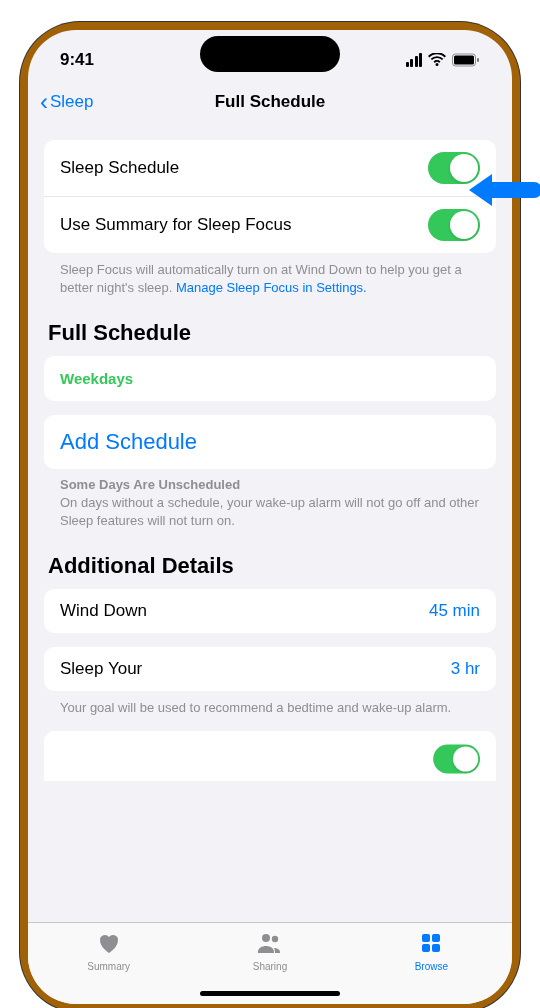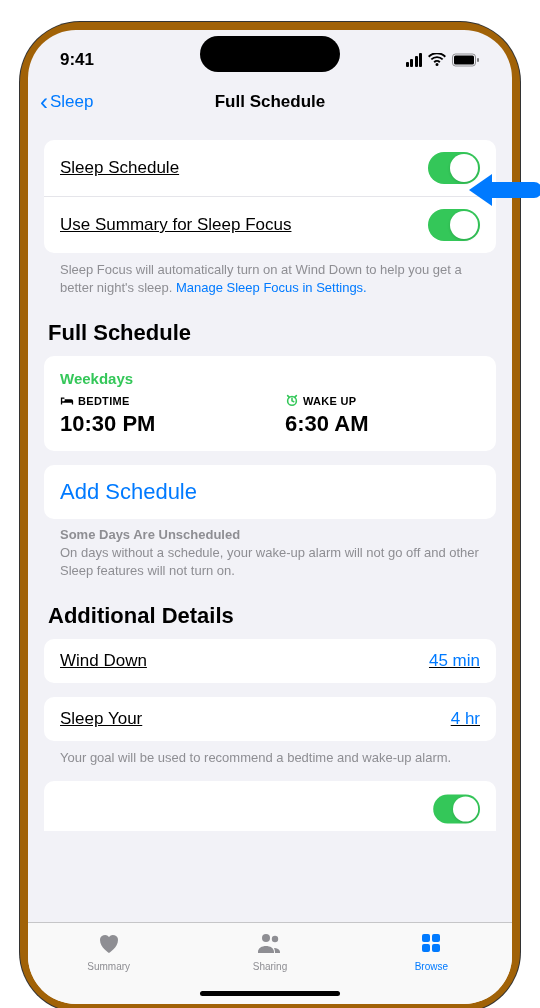--- a/index.html
+++ b/index.html
@@ -90,21 +90,20 @@
       margin-top: 16px;
       overflow: hidden;
     }
     
     .card-row {
       padding: 12px 16px;
       display: flex;
       justify-content: space-between;
       align-items: center;
       border-bottom: 1px solid #e5e5ea;
-      text-decoration: underline;
     }
     
     .card-row:last-child { border-bottom: none; }
     
     .card-row-label {
       font-size: 17px;
       color: #000;
     }
     
     .card-row-value {
@@ -336,66 +335,41 @@
         </div>
       </div>
       <div class="footer-text">
         <span>Sleep Focus will automatically turn on at Wind Down to help you get a better night's sleep. </span><span class="link">Manage Sleep Focus in Settings.</span>
       </div>
 
       <div class="section-header">Full Schedule</div>
 
       <div class="schedule-card">
         <div class="weekdays-label">Weekdays</div>
-        <div class="schedule-times">
-          <div class="time-block">
-            <div class="time-label">
-              <span>
-                <svg viewBox="0 0 16 16">
-                    <path fill="#000" d="M1 5v8h1.5v-2h11v2H15V9a2 2 0 00-2-2H5V5H1zm1.5 1.5h1.5a1.5 1.5 0 010 3H2.5z"></path>
-                  </svg>
-              </span>
-              <span>BEDTIME</span>
-            </div>
-            <div class="time-value">10:30 PM</div>
-          </div>
-          <div class="time-block">
-            <div class="time-label">
-              <span>
-                <svg viewBox="0 0 16 16">
-                    <circle cx="8" cy="9" r="5" fill="none" stroke="#34c759" stroke-width="1.8"></circle>
-                    <path d="M8 6v3l2 1M3 3l2 2M13 3l-2 2" stroke="#34c759" stroke-width="1.8" fill="none" stroke-linecap="round"></path>
-                  </svg>
-              </span>
-              <span>WAKE UP</span>
-            </div>
-            <div class="time-value">6:30 AM</div>
-          </div>
-        </div>
       </div>
 
       <div class="add-schedule-card">
         <span class="add-schedule-link">Add Schedule</span>
       </div>
       <div class="footer-title">Some Days Are Unscheduled</div>
       <div class="footer-text" style="padding-top:2px">On days without a schedule, your wake-up alarm will not go off and other Sleep features will not turn on.</div>
 
       <div class="section-header">Additional Details</div>
 
       <div class="card" style="margin-top:10px">
         <div class="card-row">
           <span class="card-row-label">Wind Down</span>
           <span class="card-row-value">45 min</span>
         </div>
       </div>
 
       <div class="card" style="margin-top:14px">
         <div class="card-row">
           <span class="card-row-label">Sleep Your</span>
-          <span class="card-row-value">4 hr</span>
+          <span class="card-row-value">3 hr</span>
         </div>
       </div>
       <div class="footer-text">Your goal will be used to recommend a bedtime and wake-up alarm.</div>
 
       <div class="additional-card-partial">
         <div class="toggle" style="transform:scale(0.9); transform-origin:right center"></div>
       </div>
 
     </div>
 

